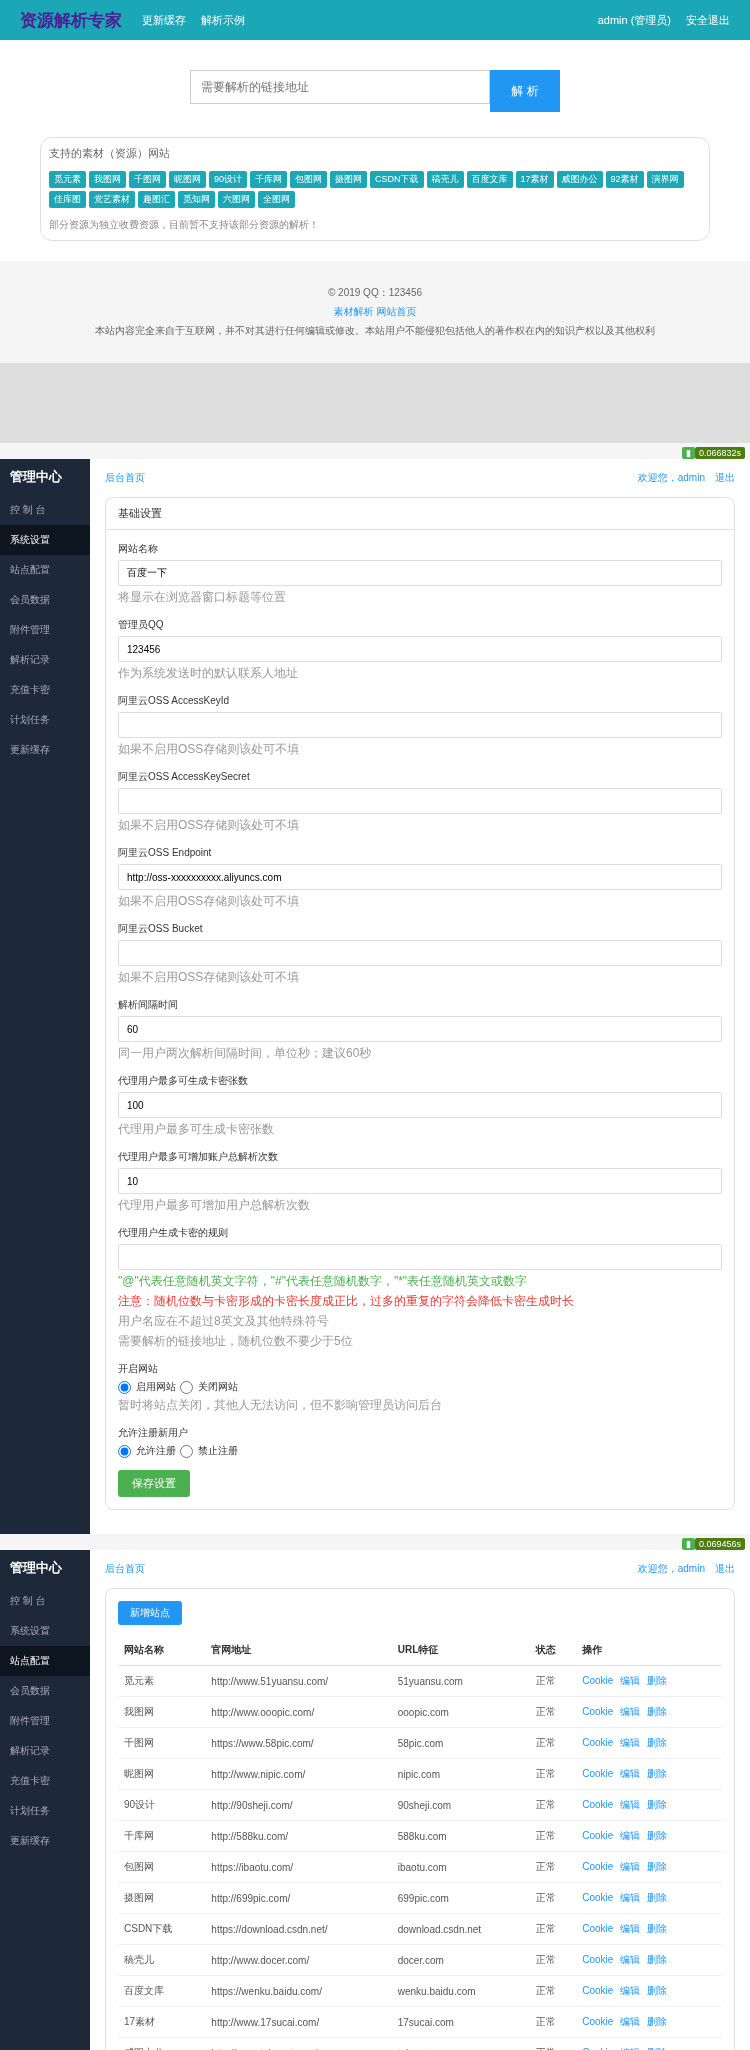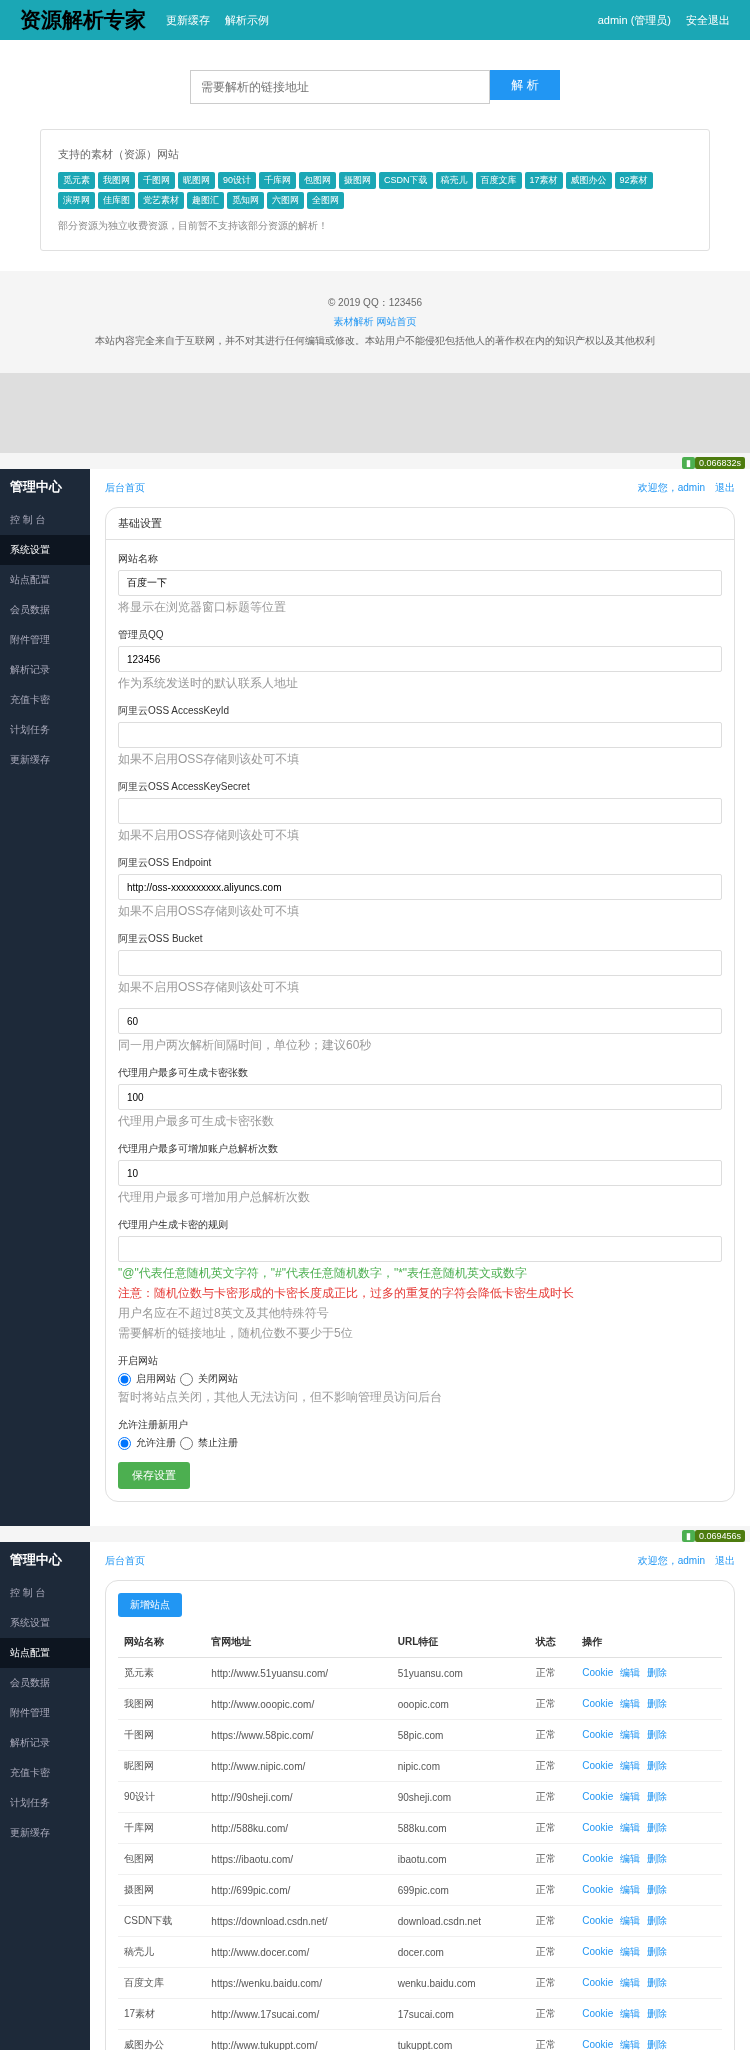--- a/index.html
+++ b/index.html
@@ -1,49 +1,49 @@
 <!DOCTYPE html>
 <html><head>
 <meta charset="utf-8">
 <style>
 *{margin:0;padding:0;box-sizing:border-box;font-family:"Microsoft YaHei",Arial,sans-serif}
 body{background:#f5f5f5;font-size:11px;color:#333}
 .topbar{background:#1ba7b5;height:40px;display:flex;align-items:center;padding:0 20px;justify-content:space-between}
 .topbar-left{display:flex;align-items:center;gap:20px}
-.brand{color:#000000;font-size:21px;font-weight:bold}
+.brand{color:#4c1d95;font-size:17px;font-weight:bold}
 .topnav{display:flex;gap:15px}
 .topnav a{color:#fff;font-size:11px;text-decoration:none}
 .topbar-right{display:flex;gap:15px}
 .topbar-right a{color:#fff;font-size:11px;text-decoration:none}
 .hero{background:#fff;padding:30px 0 20px}
 .search-wrap{display:flex;justify-content:center;margin-bottom:25px}
 .search-input{width:300px;height:34px;border:1px solid #ccc;padding:0 10px;font-size:12px}
-.search-btn{width:70px;height:30px;background:#2196f3;color:#fff;border:none;font-size:12px;cursor:pointer}
-.support-box{margin:0 40px;border:1px solid #e0e0e0;padding:17px;border-radius:3px}
+.search-btn{width:70px;height:42px;background:#2196f3;color:#fff;border:none;font-size:12px;cursor:pointer}
+.support-box{margin:0 40px;border:1px solid #e0e0e0;padding:8px;border-radius:12px}
 .support-title{font-size:11px;color:#666;margin-bottom:10px}
 .tags{display:flex;flex-wrap:wrap;gap:3px;margin-bottom:10px}
 .tag{background:#1ba7b5;color:#fff;font-size:9px;padding:2px 5px;border-radius:2px}
 .support-note{font-size:10px;color:#888}
 .footer-info{text-align:center;padding:20px 0;font-size:10px;color:#666}
 .footer-info a{color:#2196f3;text-decoration:none}
 .footer-info p{margin:5px 0}
 .gray-gap{height:80px;background:#dedede}
 .timer-badge{float:right;margin:3px 5px 0 0}
 .timer-green{background:#4caf50;color:#fff;font-size:9px;padding:1px 4px;border-radius:2px;display:inline-block}
 .timer-text{background:#4d7c0f;color:#fff;font-size:9px;padding:1px 4px;border-radius:2px;display:inline-block}
 .admin-panel{display:flex;background:#fff;clear:both}
 .sidebar{width:90px;background:#1d2939;min-height:400px}
 .sidebar-title{color:#fff;font-size:13px;padding:9px 10px;font-weight:bold}
 .sidebar-item{color:#aab;font-size:10px;padding:8px 10px;cursor:pointer}
 .sidebar-item.active{background:#0d1520;color:#fff}
 .main{flex:1;padding:12px 15px}
 .main-header{display:flex;justify-content:space-between;margin-bottom:12px;font-size:10px}
 .main-header a{color:#2196f3;text-decoration:none}
 .main-header-right{display:flex;gap:10px}
-.card{border:1px solid #e0e0e0;border-radius:13px;margin-bottom:12px}
+.card{border:1px solid #e0e0e0;border-radius:8px;margin-bottom:12px}
 .card-header{padding:8px 12px;border-bottom:1px solid #e0e0e0;font-size:11px;color:#333}
 .card-body{padding:12px}
 .form-group{margin-bottom:12px}
 .form-label{font-size:10px;color:#333;margin-bottom:4px;display:block}
 .form-control{width:100%;height:26px;border:1px solid #ddd;padding:0 8px;font-size:10px;border-radius:2px}
 .form-hint{font-size:12px;color:#999;margin-top:3px}
 .form-hint.green{color:#4caf50}
 .form-hint.red{color:#e53935}
 .radio-group{display:flex;flex-direction:row;gap:4px;margin-top:4px}
 .radio-item{display:flex;align-items:center;gap:5px;font-size:10px}
@@ -142,21 +142,21 @@
         </div>
       </div>
       <div class="card">
         <div class="card-header">基础设置</div>
         <div class="card-body" id="settings-body"><div class="form-group"><label class="form-label">网站名称</label>
   <input class="form-control" value="百度一下" style=""><div class="form-hint">将显示在浏览器窗口标题等位置</div></div><div class="form-group"><label class="form-label">管理员QQ</label>
   <input class="form-control" value="123456" style=""><div class="form-hint">作为系统发送时的默认联系人地址</div></div><div class="form-group"><label class="form-label">阿里云OSS AccessKeyId</label>
   <input class="form-control" value="" style=""><div class="form-hint">如果不启用OSS存储则该处可不填</div></div><div class="form-group"><label class="form-label">阿里云OSS AccessKeySecret</label>
   <input class="form-control" value="" style=""><div class="form-hint">如果不启用OSS存储则该处可不填</div></div><div class="form-group"><label class="form-label">阿里云OSS Endpoint</label>
   <input class="form-control" value="http://oss-xxxxxxxxxx.aliyuncs.com" style=""><div class="form-hint">如果不启用OSS存储则该处可不填</div></div><div class="form-group"><label class="form-label">阿里云OSS Bucket</label>
-  <input class="form-control" value="" style=""><div class="form-hint">如果不启用OSS存储则该处可不填</div></div><div class="form-group">
+  <input class="form-control" value="" style=""><div class="form-hint">如果不启用OSS存储则该处可不填</div></div><div class="form-group"><label class="form-label">解析间隔时间</label>
   <input class="form-control" value="60" style=""><div class="form-hint">同一用户两次解析间隔时间，单位秒；建议60秒</div></div><div class="form-group"><label class="form-label">代理用户最多可生成卡密张数</label>
   <input class="form-control" value="100" style=""><div class="form-hint">代理用户最多可生成卡密张数</div></div><div class="form-group"><label class="form-label">代理用户最多可增加账户总解析次数</label>
   <input class="form-control" value="10" style=""><div class="form-hint">代理用户最多可增加用户总解析次数</div></div><div class="form-group"><label class="form-label">代理用户生成卡密的规则</label>
   <input class="form-control" value="" style=""><div class="form-hint green">"@"代表任意随机英文字符，"#"代表任意随机数字，"*"表任意随机英文或数字</div><div class="form-hint red">注意：随机位数与卡密形成的卡密长度成正比，过多的重复的字符会降低卡密生成时长</div><div class="form-hint">用户名应在不超过8英文及其他特殊符号</div><div class="form-hint">需要解析的链接地址，随机位数不要少于5位</div></div><div class="form-group">
               <label class="form-label">开启网站</label>
 <div class="radio-group">
 <label class="radio-item"><input type="radio" checked="" style=""> 启用网站</label>
 <label class="radio-item"><input type="radio" style=""> 关闭网站</label>
 </div>
               <div class="form-hint">暂时将站点关闭，其他人无法访问，但不影响管理员访问后台</div>

